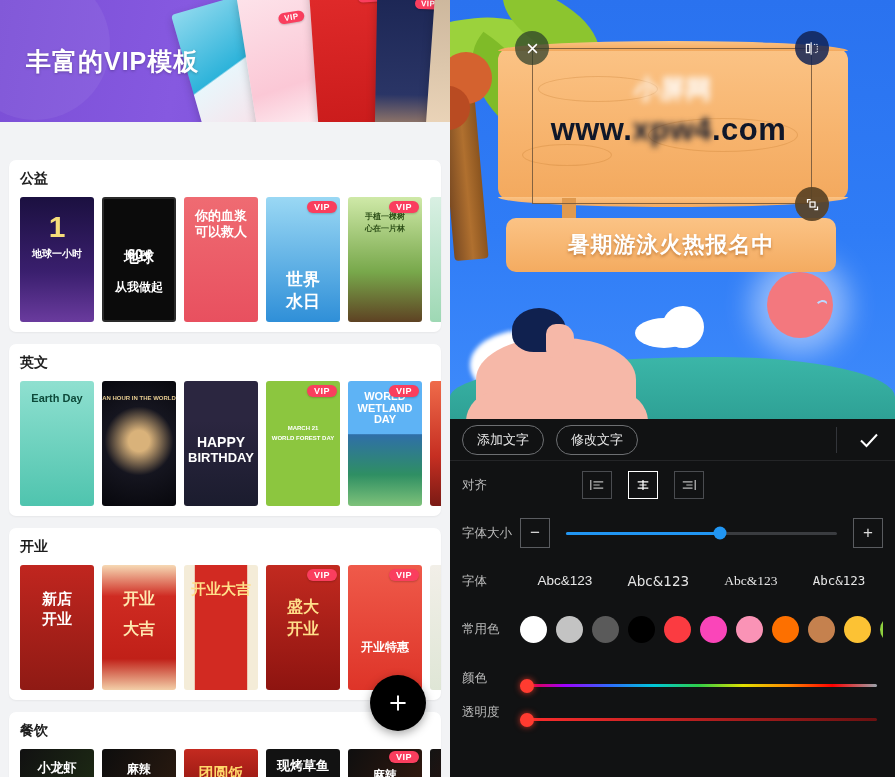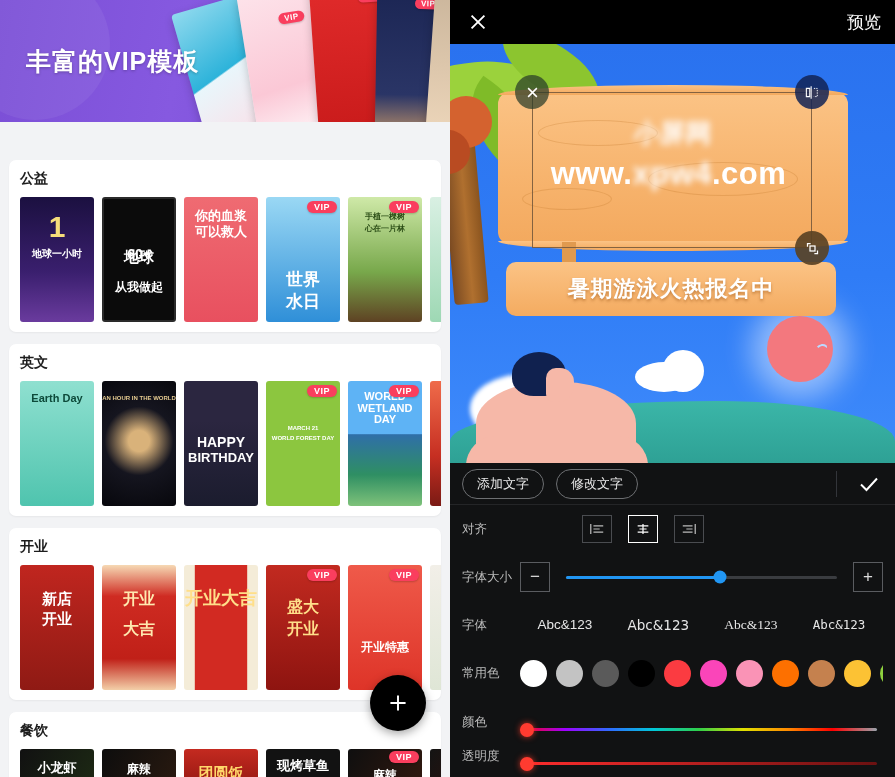--- a/index.html
+++ b/index.html
@@ -102,21 +102,21 @@
   .grain { position:absolute; border:1px solid rgba(196,124,48,.30); border-radius:50%; }
   .board2 {
     position: absolute; left: 56px; top: 218px; width: 330px; height: 54px;
     background: linear-gradient(180deg,#fbc385,#f4ab60); border-radius: 10px;
     display:flex; align-items:center; justify-content:center;
   }
   .board2-txt { color:#fff; font-size:22px; font-weight:bold; letter-spacing:1px; text-shadow:0 2px 3px rgba(150,80,20,.5); }
   .post { position:absolute; width:14px; height:28px; background:#e09a4f; left:112px; top:198px; }
 
   .wm-brand { position:absolute; left:0; right:0; top:72px; text-align:center; color:#fff; font-size:26px; font-weight:bold; }
-  .wm-url   { position:absolute; left:0; right:8px; top:112px; text-align:center; color:#ffffff; font-size:31px; font-weight:bold; letter-spacing:.5px; }
+  .wm-url   { position:absolute; left:0; right:8px; top:112px; text-align:center; color:#0f172a; font-size:31px; font-weight:bold; letter-spacing:.5px; }
   .blur { filter: blur(3.2px); display:inline-block; }
 
   .selbox { position:absolute; left:82px; top:48px; width:280px; height:156px; border:1px solid rgba(120,90,60,.9); }
   .handle {
     position:absolute; width:34px; height:34px; border-radius:50%;
     display:flex; align-items:center; justify-content:center;
   }
   .handle.close { left:65px;  top:31px;  background:rgba(40,60,40,.72); }
   .handle.flip  { left:345px; top:31px;  background:rgba(18,35,85,.85); }
   .handle.resize{ left:345px; top:187px; background:rgba(90,66,36,.92); }
@@ -261,21 +261,21 @@
         <div class="thumbs">
           <div class="thumb" style="background:linear-gradient(180deg,#c0261f,#8f1a14);">
             <div class="t-txt" style="top:26px;font-size:15px;">新店</div>
             <div class="t-txt" style="top:46px;font-size:15px;">开业</div>
           </div>
           <div class="thumb" style="background:linear-gradient(180deg,#f6d9b4,#cf2b22 25%,#c02018 75%,#f3cfa8);">
             <div class="t-txt" style="top:26px;font-size:16px;color:#ffe9b0;">开业</div>
             <div class="t-txt" style="top:56px;font-size:16px;color:#ffe9b0;">大吉</div>
           </div>
           <div class="thumb" style="background:linear-gradient(90deg,#f4ecd8 0 14%,#d22a22 15% 85%,#f4ecd8 86%);">
-            <div class="t-txt" style="top:24px;font-size:18px;color:#ffdf8a;">开业大吉</div>
+            <div class="t-txt" style="top:16px;font-size:15px;color:#ffdf8a;">开业大吉</div>
           </div>
           <div class="thumb" style="background:linear-gradient(180deg,#c22a20,#8e1410);">
             <div class="vip-pill">VIP</div>
             <div class="t-txt" style="top:34px;font-size:16px;color:#ffdf8a;">盛大</div>
             <div class="t-txt" style="top:56px;font-size:16px;color:#ffdf8a;">开业</div>
           </div>
           <div class="thumb" style="background:linear-gradient(180deg,#ef5a4a,#de3428);">
             <div class="vip-pill">VIP</div>
             <div class="t-txt" style="top:76px;font-size:12px;">开业特惠</div>
           </div>
@@ -317,28 +317,20 @@
 
     <div class="fab">
       <svg width="26" height="26" viewBox="0 0 24 24" stroke="#fff" stroke-width="1.8">
         <path d="M12 5v14M5 12h14"></path>
       </svg>
     </div>
   </div>
 
   <div class="right">
 
-    <div class="r-topbar">
-      <div class="icon-btn">
-        <svg width="22" height="22" viewBox="0 0 24 24" stroke="#fff" stroke-width="2">
-          <path d="M5 5l14 14M19 5L5 19"></path>
-        </svg>
-      </div>
-      <div class="r-preview">预览</div>
-    </div>
 
     <div class="canvas">
       <div class="sky"></div>
 
       <div class="sun" style="right:62px;top:272px;"></div>
       <div class="cloud" style="left:185px;top:318px;width:58px;height:30px;"></div>
       <div class="cloud" style="left:212px;top:306px;width:42px;height:42px;"></div>
       <div class="cloud" style="left:160px;top:398px;width:120px;height:58px;"></div>
       <div class="cloud" style="left:20px;top:330px;width:110px;height:70px;filter:blur(2px);"></div>
 

